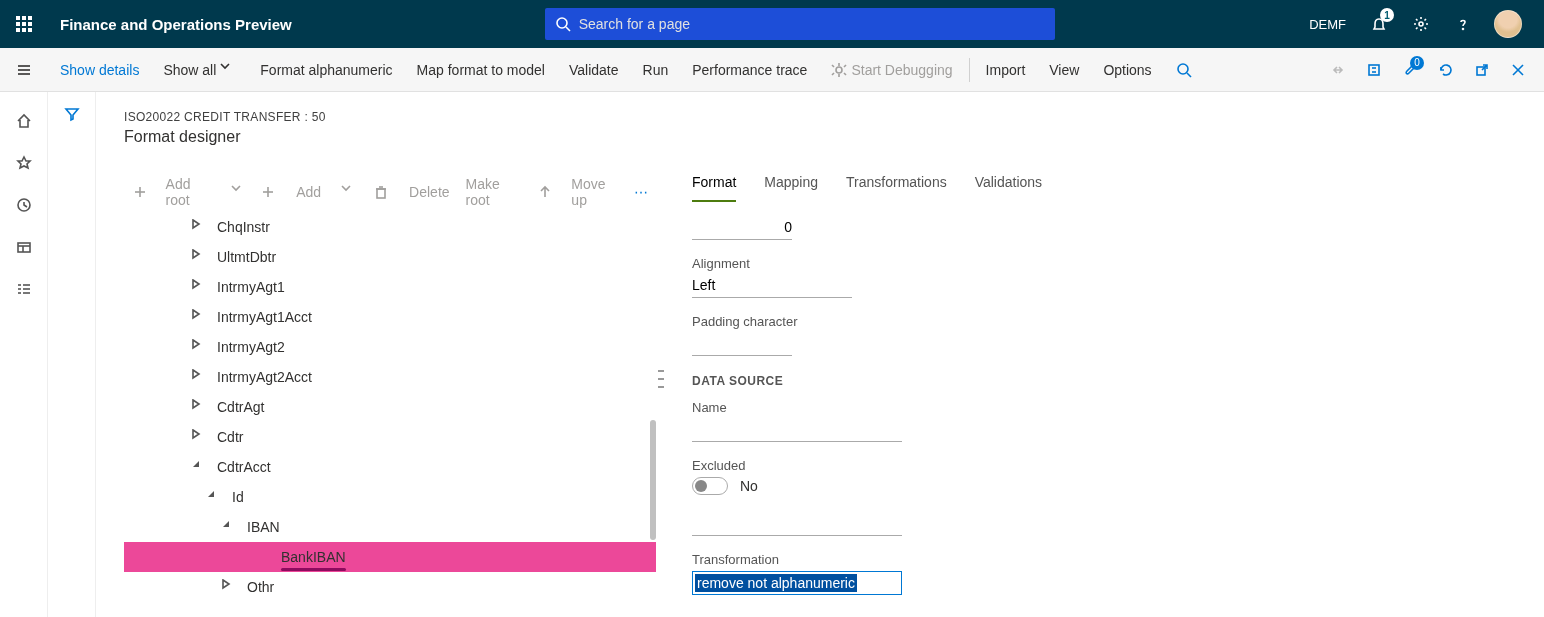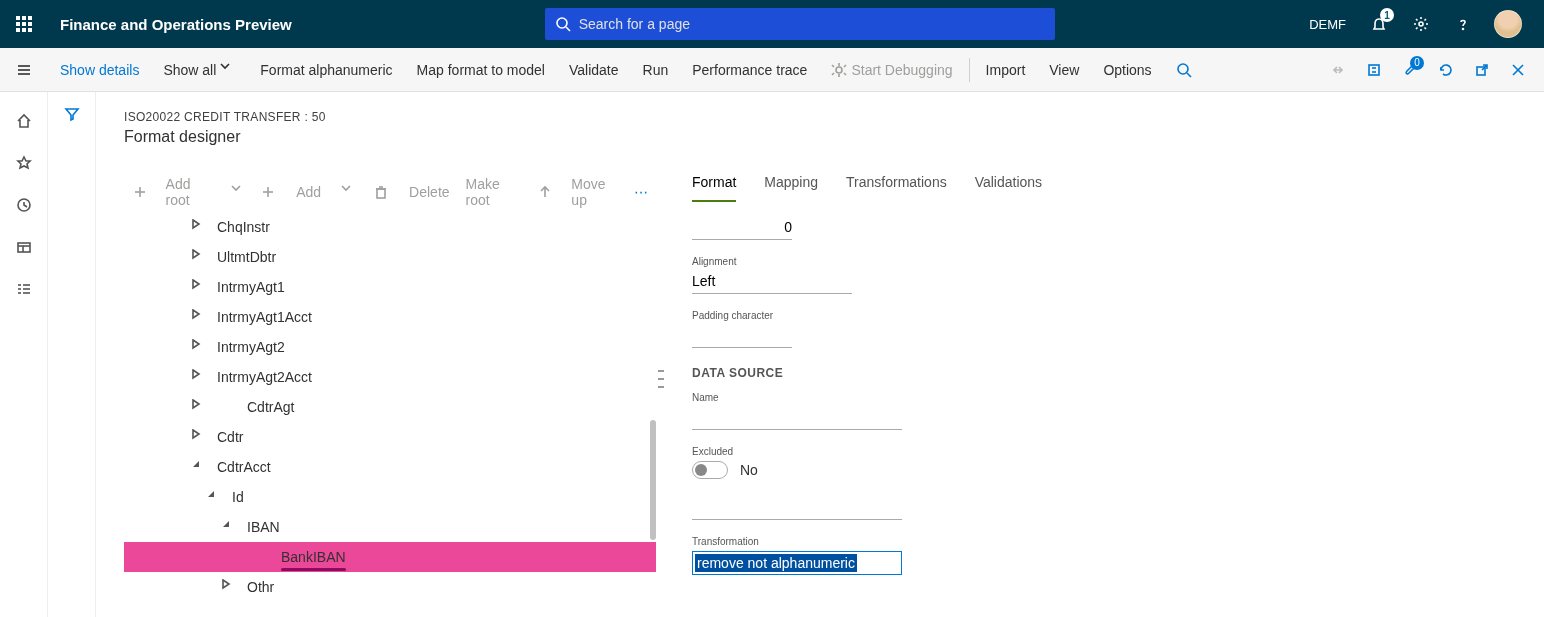--- a/index.html
+++ b/index.html
@@ -60,21 +60,21 @@
   .treescroll { position:absolute; right:0; top:250px; width:6px; height:120px; background:#c0c0c0; border-radius:3px; }
   .gripper { position:absolute; right:-8px; top:200px; width:6px; height:18px; display:flex; flex-direction:column; justify-content:space-between; }
   .gripper div { height:2px; background:#999; }
   
   .proppane { flex:1; padding:0 36px; overflow:auto; position:relative; }
   .tabs { display:flex; gap:28px; border-bottom:1px solid transparent; }
   .tab { padding:4px 0 10px 0; font-size:14px; cursor:pointer; color:#555; }
   .tab.active { color:#000; border-bottom:2px solid #4d7c0f; }
   .propbody { padding-top:12px; }
   .field { margin-bottom:16px; }
-  .flabel { font-size:10px; color:#555; margin-bottom:2px; }
+  .flabel { font-size:13px; color:#555; margin-bottom:2px; }
   .fval-input { border:none; border-bottom:1px solid #aaa; font-size:14px; padding:4px 0; width:160px; text-align:right; }
   .fval-sel { border:none; border-bottom:1px solid #aaa; font-size:14px; padding:4px 0; width:160px; background:transparent; }
   .fval-txt { border:none; border-bottom:1px solid #aaa; font-size:14px; padding:4px 0; width:210px; background:transparent; display:block; }
   .sectionhdr { font-size:12px; font-weight:600; letter-spacing:0.5px; color:#555; margin:18px 0 12px 0; }
   .toggle-row { display:flex; align-items:center; gap:12px; margin-top:4px; }
   .toggle { width:36px; height:18px; border:1px solid #aaa; border-radius:9px; position:relative; background:#fff; }
   .toggle::after { content:""; position:absolute; left:2px; top:2px; width:12px; height:12px; background:#888; border-radius:50%; }
   .transform-field { width:210px; border:1px solid #0078d4; padding:2px; margin-top:4px; }
   .transform-val { background:#0050a0; color:#fff; display:inline-block; padding:1px 2px; font-size:14px; }
   
@@ -349,21 +349,21 @@
               <span class="treelabel">IntrmyAgt2</span>
             </div>
             <div class="treerow" style="padding-left: 67px;">
               <span class="expander">
                 <svg width="10" height="10">
                   <path d="M2 1 L8 5 L2 9 Z"></path>
                 </svg>
               </span>
               <span class="treelabel">IntrmyAgt2Acct</span>
             </div>
-            <div class="treerow" style="padding-left: 67px; gap: 30px;">
+            <div class="treerow" style="padding-left: 67px;">
               <span class="expander">
                 <svg width="10" height="10">
                   <path d="M2 1 L8 5 L2 9 Z"></path>
                 </svg>
               </span>
               <span class="treelabel">CdtrAgt</span>
             </div>
             <div class="treerow" style="padding-left: 67px;">
               <span class="expander">
                 <svg width="10" height="10">

